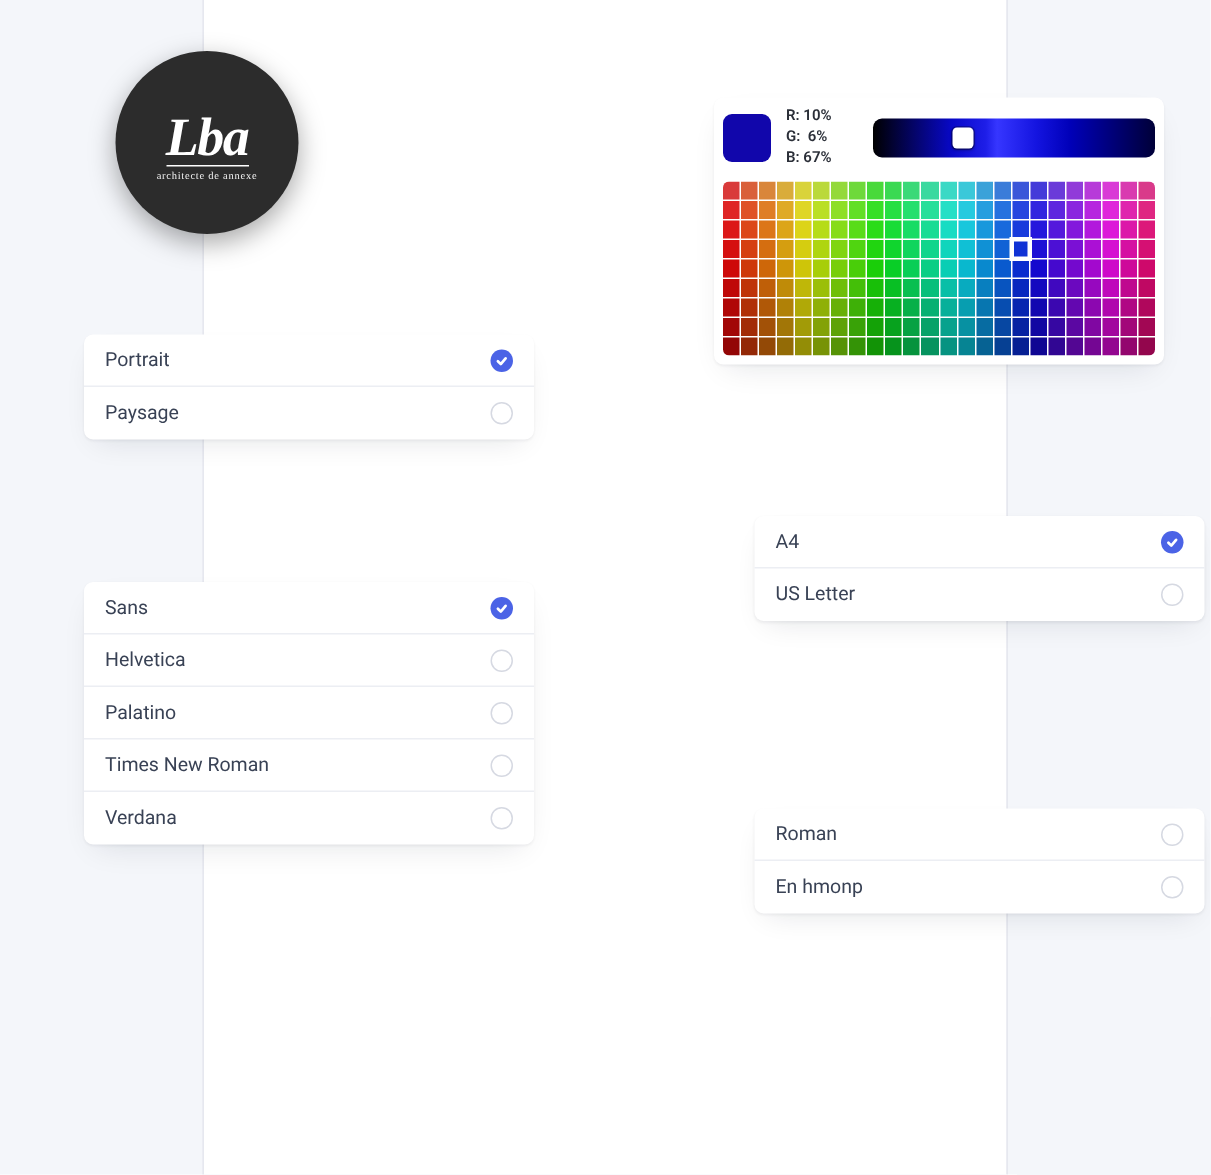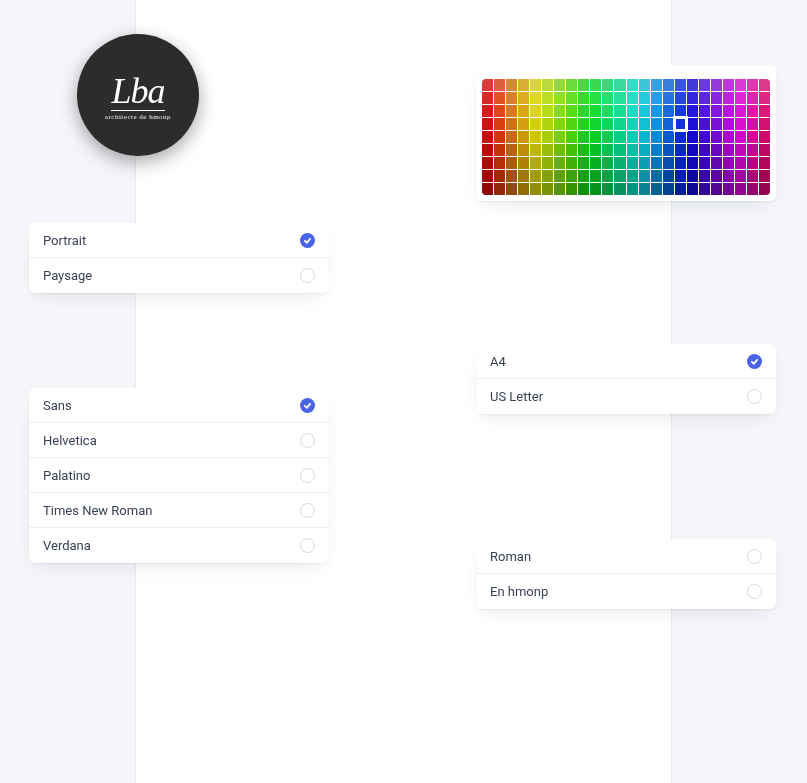--- a/index.html
+++ b/index.html
@@ -51,21 +51,21 @@
     flex-direction:column;
     align-items:center;
     justify-content:center;
     color:#fff;
     box-shadow:0 6px 18px rgba(0,0,0,0.35);
     z-index:50;
   }
   .logo-main{
     font-family:Georgia,"Times New Roman",serif;
     font-style:italic;
-    font-weight:400;
+    font-weight:700;
     font-size:36px;
     line-height:1;
     letter-spacing:-1px;
     margin-top:4px;
   }
   .logo-main .decor{
     display:inline-block;
     border-bottom:1.5px solid #fff;
     padding-bottom:1px;
   }
@@ -76,21 +76,21 @@
     margin-top:2px;
     opacity:0.95;
   }
   .panel{
     position:absolute;
     background:var(--panel);
     border-radius:6px;
     box-shadow:var(--shadow);
     z-index:40;
   }
-  .list{padding:0;}
+  .list{padding:0;margin-left:27px;}
   .item{
     display:flex;
     align-items:center;
     justify-content:space-between;
     padding:0 14px;
     height:35px;
     border-bottom:1px solid var(--divider);
     font-size:13px;
     color:var(--text);
     cursor:pointer;
@@ -179,21 +179,21 @@
 </style>
 </head>
 <body>
 
 <div class="central"></div>
 <div class="guide a"></div>
 <div class="guide b"></div>
 
 <div class="logo">
   <span class="logo-main"><span class="decor">Lba</span></span>
-  <span class="logo-sub">architecte de hmonp</span>
+  <span class="logo-sub">architecte de annexe</span>
 </div>
 
 <div class="panel list orientation" id="list-orientation">
     <div class="item">
       <span class="lbl">Portrait</span>
       <span class="radio sel">
         <svg viewBox="0 0 14 14">
           <polyline points="3 7.5 6 10.5 11 4.5"></polyline>
         </svg>
       </span>
@@ -251,20 +251,29 @@
       <span class="lbl">Roman</span>
       <span class="radio"></span>
     </div>
     <div class="item">
       <span class="lbl">En hmonp</span>
       <span class="radio"></span>
     </div>
   </div>
 
 <div class="panel cpicker">
+  <div class="cp-top">
+    <div class="cp-swatch" id="cp-swatch" style="background: rgb(17, 6, 171);"></div>
+    <div class="cp-read">R: 10%
+G:  6%
+B: 67%</div>
+    <div class="cp-slider">
+      <div class="cp-thumb"></div>
+    </div>
+  </div>
   <div class="cp-grid" id="cp-grid">
       <div class="cp-cell" style="background: rgb(217, 58, 58);"></div>
       <div class="cp-cell" style="background: rgb(217, 96, 58);"></div>
       <div class="cp-cell" style="background: rgb(217, 134, 58);"></div>
       <div class="cp-cell" style="background: rgb(217, 172, 58);"></div>
       <div class="cp-cell" style="background: rgb(217, 211, 58);"></div>
       <div class="cp-cell" style="background: rgb(186, 217, 58);"></div>
       <div class="cp-cell" style="background: rgb(148, 217, 58);"></div>
       <div class="cp-cell" style="background: rgb(110, 217, 58);"></div>
       <div class="cp-cell" style="background: rgb(72, 217, 58);"></div>

